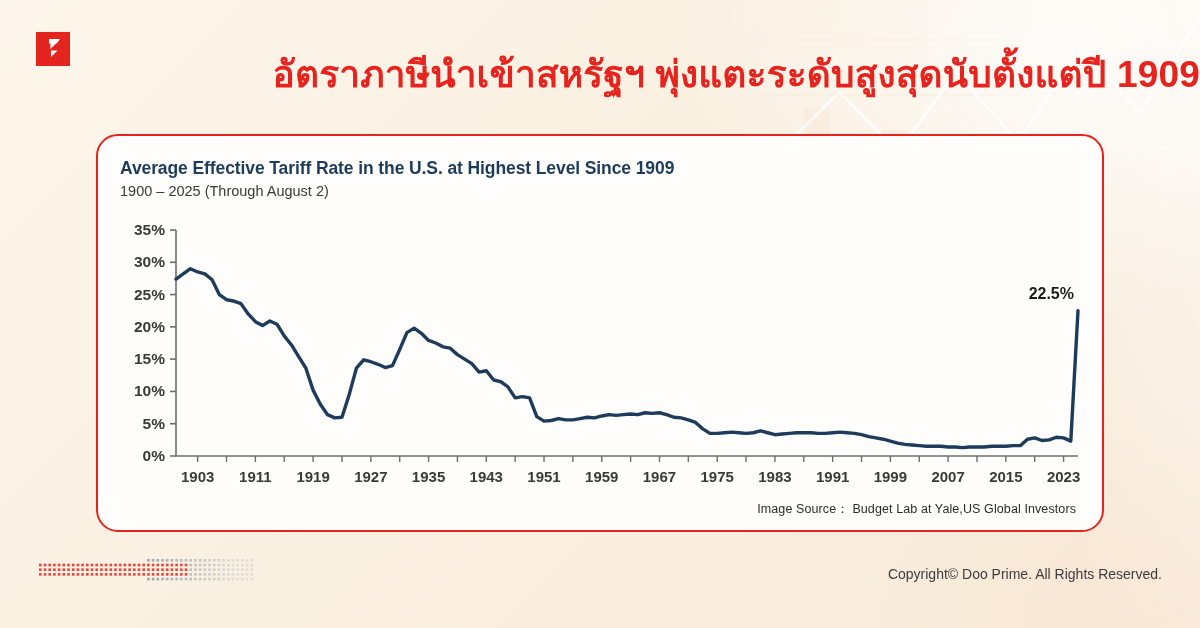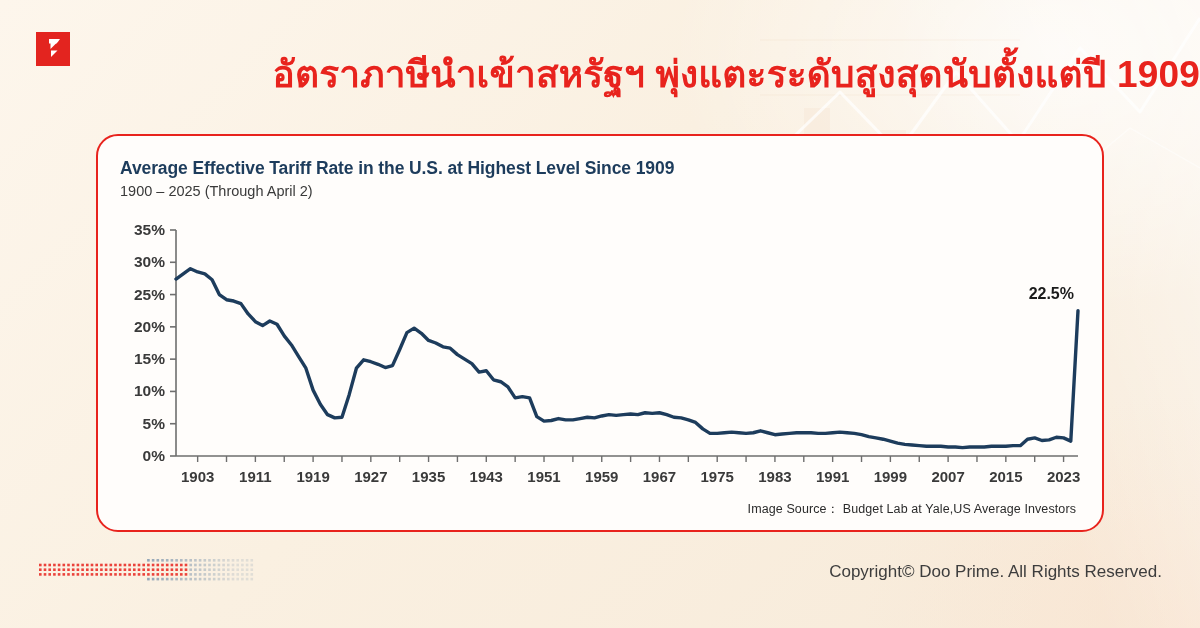--- a/index.html
+++ b/index.html
@@ -64,21 +64,21 @@
   #plot-wrap { position:absolute; left:22px; top:84px; width:968px; height:272px; }
   #plot-svg { display:block; }
   #source-line {
     position:absolute; right:26px; bottom:12px;
     font-size:12.5px; color:#2b2b2b; letter-spacing:.1px;
   }
 
   
   #copyright {
     position:absolute; right:38px; bottom:46px;
-    font-size:17px; color:#3d3d3d;margin-top:38px;
+    font-size:14px; color:#3d3d3d;margin-top:38px;
   }
   #deco-dots { position:absolute; left:38px; bottom:44px; width:220px; height:26px; }
 </style>
 </head>
 <body>
 
 <div id="bg-wash"></div>
 
 <svg id="bg-bars" viewBox="0 0 260 260" aria-hidden="true">
   <g fill="#f3dcc9" opacity="0.8">
@@ -114,21 +114,21 @@
     <path d="M13 7 L13 27 L16 23 L16 7 Z" fill="#ffffff" opacity="0"></path>
     <path d="M14.5 8.5 L23 8.5 L14.5 17 Z" fill="#ffffff"></path>
     <path d="M15 18.5 L21.5 18.5 L15 25 Z" fill="#ffffff"></path>
   </svg>
 </div>
 
 <div id="headline">อัตราภาษีนำเข้าสหรัฐฯ พุ่งแตะระดับสูงสุดนับตั้งแต่ปี 1909</div>
 
 <div id="chart-card">
   <div id="chart-title">Average Effective Tariff Rate in the U.S. at Highest Level Since 1909</div>
-  <div id="chart-subtitle">1900 – 2025 (Through April 2)</div>
+  <div id="chart-subtitle">1900 – 2025 (Through August 2)</div>
 
   <div id="plot-wrap">
     <svg id="plot-svg" width="968" height="272" viewBox="0 0 968 272">
         <line x1="56" y1="236" x2="958" y2="236" stroke="#6e6e6e" stroke-width="1.6"></line>
         <line x1="56" y1="236" x2="56" y2="10" stroke="#6e6e6e" stroke-width="1.6"></line>
         <line x1="50" y1="236" x2="56" y2="236" stroke="#6e6e6e" stroke-width="1.6"></line>
         <text x="45" y="241" text-anchor="end" font-family="&quot;Liberation Sans&quot;, sans-serif" font-size="15.5" font-weight="700" fill="#3a3a3a">0%</text>
         <line x1="50" y1="203.71428571428572" x2="56" y2="203.71428571428572" stroke="#6e6e6e" stroke-width="1.6"></line>
         <text x="45" y="208.71428571428572" text-anchor="end" font-family="&quot;Liberation Sans&quot;, sans-serif" font-size="15.5" font-weight="700" fill="#3a3a3a">5%</text>
         <line x1="50" y1="171.42857142857144" x2="56" y2="171.42857142857144" stroke="#6e6e6e" stroke-width="1.6"></line>
@@ -188,21 +188,21 @@
         <text x="712.656" y="262" text-anchor="middle" font-family="&quot;Liberation Sans&quot;, sans-serif" font-size="15" font-weight="700" fill="#3a3a3a">1991</text>
         <text x="770.384" y="262" text-anchor="middle" font-family="&quot;Liberation Sans&quot;, sans-serif" font-size="15" font-weight="700" fill="#3a3a3a">1999</text>
         <text x="828.112" y="262" text-anchor="middle" font-family="&quot;Liberation Sans&quot;, sans-serif" font-size="15" font-weight="700" fill="#3a3a3a">2007</text>
         <text x="885.84" y="262" text-anchor="middle" font-family="&quot;Liberation Sans&quot;, sans-serif" font-size="15" font-weight="700" fill="#3a3a3a">2015</text>
         <text x="943.568" y="262" text-anchor="middle" font-family="&quot;Liberation Sans&quot;, sans-serif" font-size="15" font-weight="700" fill="#3a3a3a">2023</text>
         <path d="M56.00 59.07 L63.22 53.91 L70.43 48.74 L77.65 51.97 L84.86 53.91 L92.08 59.72 L99.30 74.57 L106.51 79.74 L113.73 81.03 L120.94 83.61 L128.16 93.94 L135.38 101.69 L142.59 105.57 L149.81 101.05 L157.02 104.27 L164.24 115.90 L171.46 124.94 L178.67 136.56 L185.89 148.18 L193.10 170.14 L200.32 184.34 L207.54 194.67 L214.75 197.90 L221.97 197.26 L229.18 174.66 L236.40 148.18 L243.62 139.79 L250.83 141.73 L258.05 144.31 L265.26 147.54 L272.48 145.60 L279.70 129.46 L286.91 112.67 L294.13 108.15 L301.34 113.31 L308.56 120.42 L315.78 123.00 L322.99 126.87 L330.21 128.17 L337.42 134.62 L344.64 139.14 L351.86 143.66 L359.07 152.06 L366.29 150.77 L373.50 159.81 L380.72 161.74 L387.94 166.91 L395.15 177.89 L402.37 176.59 L409.58 177.89 L416.80 196.61 L424.02 201.13 L431.23 200.49 L438.45 198.55 L445.66 199.84 L452.88 199.84 L460.10 198.55 L467.31 197.26 L474.53 197.90 L481.74 195.97 L488.96 194.67 L496.18 195.32 L503.39 194.67 L510.61 194.03 L517.82 194.67 L525.04 192.74 L532.26 193.38 L539.47 192.74 L546.69 194.67 L553.90 197.26 L561.12 197.90 L568.34 199.84 L575.55 202.42 L582.77 208.88 L589.98 213.40 L597.20 213.40 L604.42 212.75 L611.63 212.11 L618.85 212.75 L626.06 213.40 L633.28 212.75 L640.50 210.82 L647.71 212.75 L654.93 214.69 L662.14 214.05 L669.36 213.40 L676.58 212.75 L683.79 212.75 L691.01 212.75 L698.22 213.40 L705.44 213.40 L712.66 212.75 L719.87 212.11 L727.09 212.75 L734.30 213.40 L741.52 214.69 L748.74 216.63 L755.95 217.92 L763.17 219.21 L770.38 221.15 L777.60 223.09 L784.82 224.38 L792.03 225.02 L799.25 225.67 L806.46 226.31 L813.68 226.31 L820.90 226.31 L828.11 226.96 L835.33 226.96 L842.54 227.61 L849.76 226.96 L856.98 226.96 L864.19 226.96 L871.41 226.31 L878.62 226.31 L885.84 226.31 L893.06 225.67 L900.27 225.67 L907.49 219.21 L914.70 217.92 L921.92 220.50 L929.14 219.86 L936.35 217.27 L943.57 217.92 L950.78 221.15 L958.00 90.71" fill="none" stroke="#1d3c5c" stroke-width="3.4" stroke-linejoin="round" stroke-linecap="round"></path>
         <text x="954" y="78.7142857142857" text-anchor="end" font-family="&quot;Liberation Sans&quot;, sans-serif" font-size="16" font-weight="700" fill="#1b1b1b">22.5%</text>
       </svg>
   </div>
 
-  <div id="source-line">Image Source： Budget Lab at Yale,US Average Investors</div>
+  <div id="source-line">Image Source： Budget Lab at Yale,US Global Investors</div>
 </div>
 
 <div id="copyright">Copyright© Doo Prime. All Rights Reserved.</div>
 
 <svg id="deco-dots" viewBox="0 0 220 26" aria-hidden="true">
     <rect x="109.10000000000001" y="1" width="2.6" height="2.6" fill="#6c89a6" opacity="0.7211538461538461"></rect>
     <rect x="113.80000000000001" y="1" width="2.6" height="2.6" fill="#6c89a6" opacity="0.6923076923076923"></rect>
     <rect x="118.5" y="1" width="2.6" height="2.6" fill="#6c89a6" opacity="0.6634615384615384"></rect>
     <rect x="123.2" y="1" width="2.6" height="2.6" fill="#6c89a6" opacity="0.6346153846153846"></rect>
     <rect x="127.9" y="1" width="2.6" height="2.6" fill="#6c89a6" opacity="0.6057692307692308"></rect>

